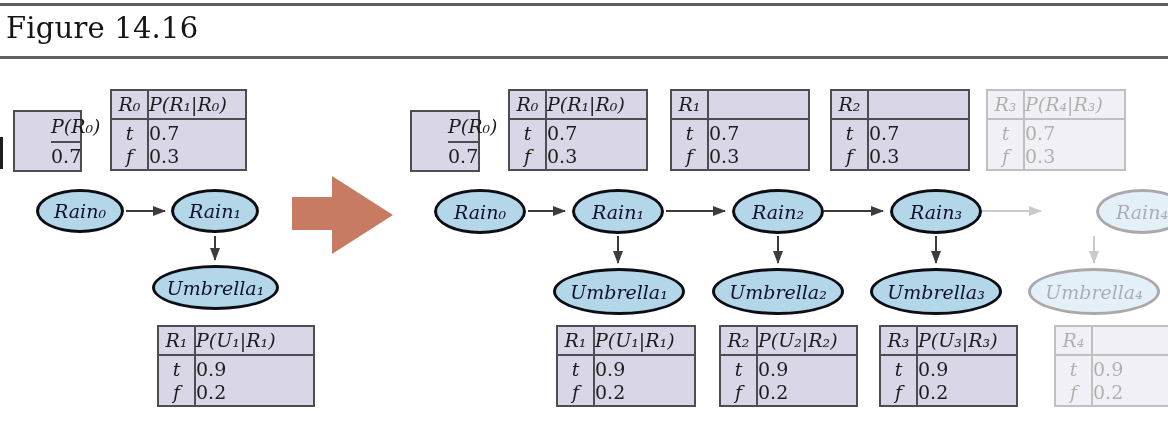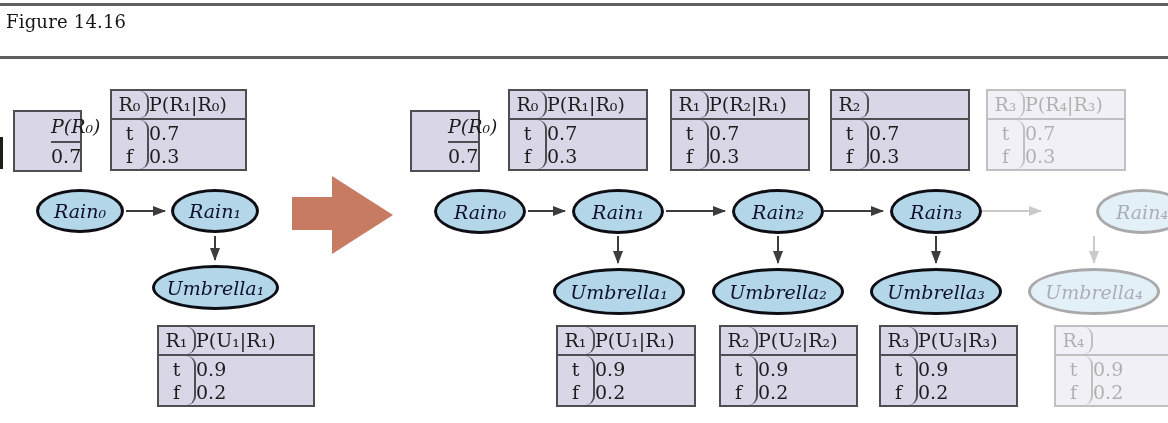--- a/index.html
+++ b/index.html
@@ -2,24 +2,24 @@
 <html><head>
 <meta charset="utf-8">
 <style>
   html,body{margin:0;padding:0;background:#ffffff;}
   #canvas{
     position:relative;width:1168px;height:423px;background:#ffffff;overflow:hidden;
     font-family:"DejaVu Serif",serif;
   }
   .rule{position:absolute;left:0;width:1168px;height:3px;background:#5f5f5f;}
   #figure-title{
-    position:absolute;left:6px;top:11px;font-size:18px;color:#151515;
+    position:absolute;left:6px;top:11px;font-size:29px;color:#151515;
     font-family:"DejaVu Serif",serif;letter-spacing:.2px;
   }
-  .it{border-radius:9px;}
+  .it{font-style:italic;}
   
   .ptbl{
     position:absolute;box-sizing:border-box;background:#d9d6e7;border:2px solid #4d4d52;
     text-align:center;font-size:19px;color:#1c1c1c;padding-left:36px;
   }
   .ptbl .head{height:29px;line-height:29px;border-bottom:2px solid #4d4d52;font-style:italic;}
   .ptbl .val{height:27px;line-height:26px;}
   
   .ctbl{
     position:absolute;box-sizing:border-box;background:#d9d6e7;border:2px solid #4d4d52;
@@ -143,21 +143,20 @@
       <div class="c2">
         <div>0.7</div>
         <div>0.3</div>
       </div>
     </div>
   </div>
 
   <div class="ctbl" style="left:670px;top:89px;width:140px">
     <div class="head">
       <div class="c1 it">R₁</div>
-      <div class="c2 it">P(R₂|R₁)</div>
     </div>
     <div class="body">
       <div class="c1 it">
         <div>t</div>
         <div>f</div>
       </div>
       <div class="c2">
         <div>0.7</div>
         <div>0.3</div>
       </div>

